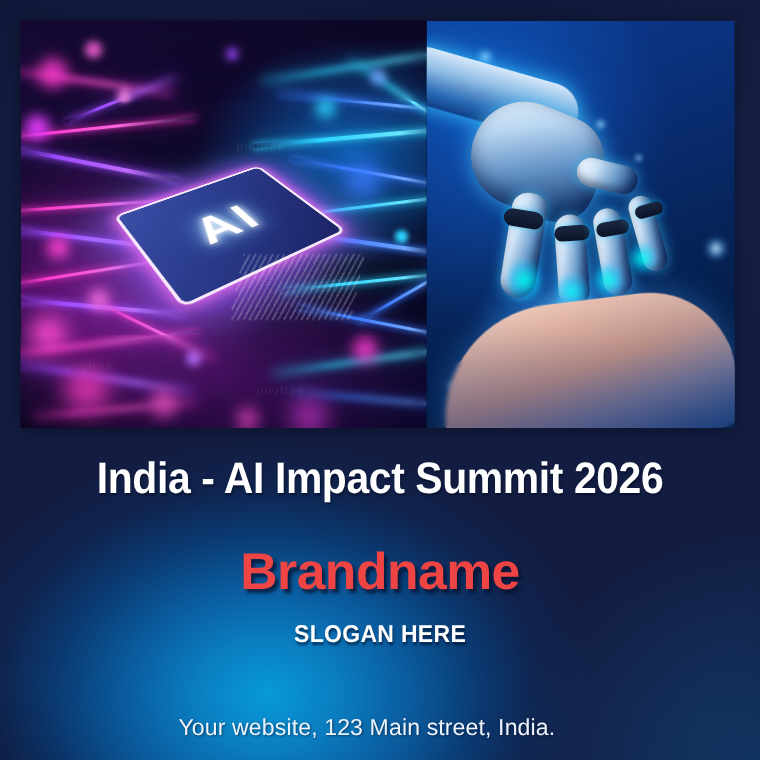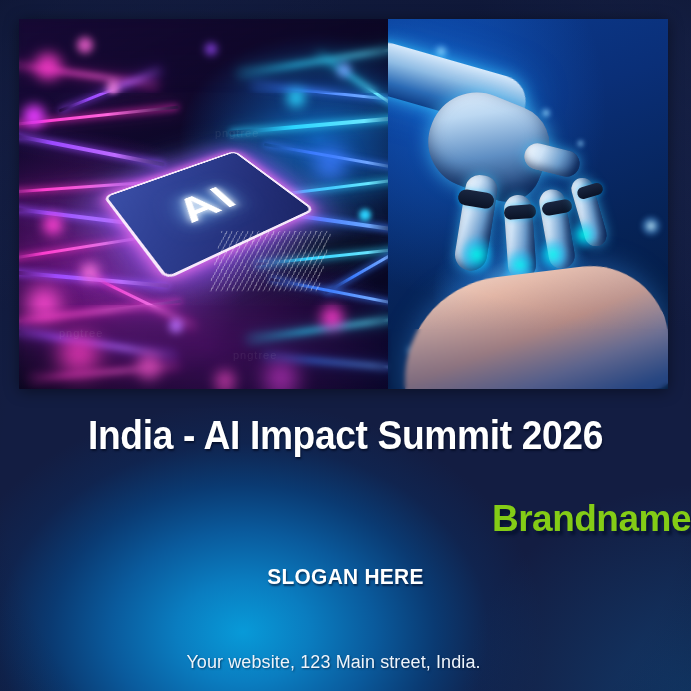--- a/index.html
+++ b/index.html
@@ -257,26 +257,26 @@
     line-height: 48px;
     color: #ffffff;
     transform: scaleX(0.93);
     letter-spacing: -0.4px;
     text-shadow: 1px 2px 2px rgba(3,12,35,0.7);
   }
   .brandname {
     position: absolute;
     left: 0; right: 0;
     top: 492px;
-    text-align: right;
+    text-align: center;
     font-family: "Liberation Sans", sans-serif;
     font-weight: bold;
-    font-size: 37px;
+    font-size: 47px;
     line-height: 54px;
-    color: #84cc16;
+    color: #ef4444;
     letter-spacing: -0.5px;
     text-shadow: 3px 4px 3px rgba(4,16,44,0.75);
   }
   .slogan {
     position: absolute;
     left: 0; right: 0;
     top: 563px;
     text-align: center;
     font-family: "Liberation Sans", sans-serif;
     font-weight: bold;
@@ -287,21 +287,21 @@
     letter-spacing: 0.3px;
     text-shadow: 1px 2px 2px rgba(3,14,40,0.6);
   }
   .footer {
     position: absolute;
     left: 0; right: 0;
     top: 650px;
     text-align: center;
     font-family: "Liberation Sans", sans-serif;
     font-weight: normal;
-    font-size: 18px;
+    font-size: 21px;
     line-height: 24px;
     color: #eef4fb;
     letter-spacing: 0.1px;
     text-shadow: 1px 1px 2px rgba(3,14,40,0.55);
     padding-right: 24px;
   }
 </style>
 </head>
 <body>
 

